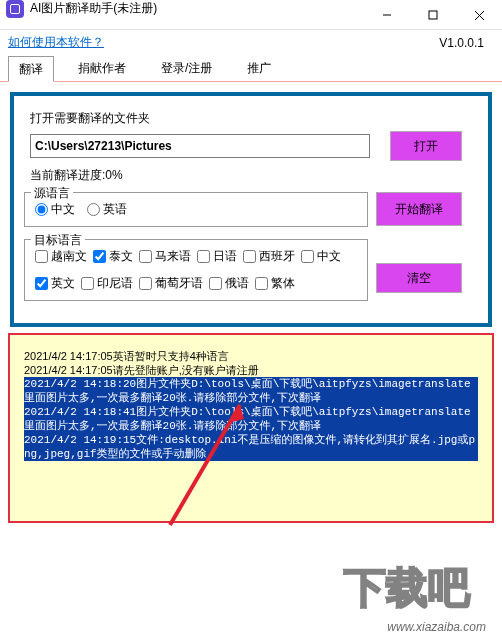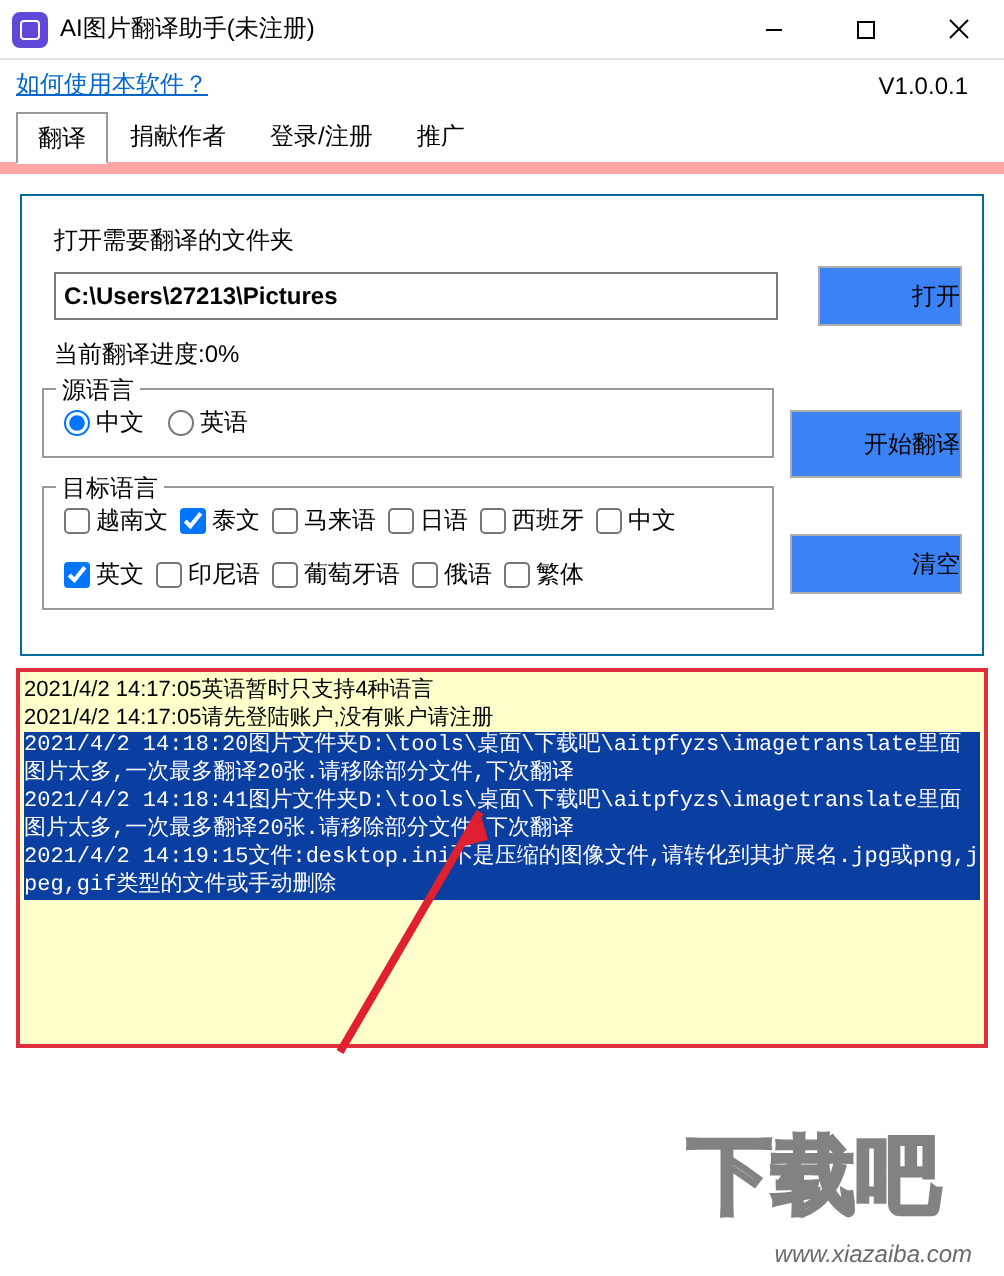--- a/index.html
+++ b/index.html
@@ -1,42 +1,42 @@
 <!DOCTYPE html>
 <html><head>
 <meta charset="utf-8">
 <style>
   * { box-sizing: border-box; margin: 0; padding: 0; }
   body { width: 502px; height: 638px; font-family: "Microsoft YaHei", "SimSun", sans-serif; font-size: 12px; background: #fff; position: relative; overflow: hidden; }
-  .titlebar { height: 30px; border-bottom: 1px solid #e0e0e0; display: flex; align-items: center; padding-left: 6px; background: #fff; }
+  .titlebar { height: 30px; border-bottom: 1px solid #e0e0e0; display: flex; align-items: flex-start; padding-left: 6px; background: #fff; }
   .app-icon { width: 18px; height: 18px; background: #6248d8; border-radius: 4px; margin-right: 6px; position: relative; }
   .app-icon::after { content: ""; position: absolute; inset: 4px; border: 1.5px solid #fff; border-radius: 2px; }
   .title-text { flex: 1; font-size: 12px; }
   .winbtn { width: 46px; height: 30px; display: flex; align-items: center; justify-content: center; font-size: 13px; cursor: pointer; }
   .winbtn svg { stroke: #000; stroke-width: 1; fill: none; }
   .linkbar { display: flex; align-items: center; padding: 4px 8px; }
   .linkbar a { color: #0066cc; text-decoration: underline; font-size: 12px; }
   .version { margin-left: auto; padding-right: 10px; font-size: 12px; }
-  .tabs { display: flex; border-bottom: 6px solid #fca5a5; padding-left: 8px; gap: 0; }
+  .tabs { display: flex; border-bottom: 1px solid #fca5a5; padding-left: 8px; gap: 13px; }
   .tab { padding: 4px 10px 3px; font-size: 12px; cursor: pointer; border: 1px solid transparent; border-bottom: none; }
   .tab.active { border-color: #999; background: #fff; position: relative; top: 1px; border-bottom: 1px solid #fff; }
-  .panel { border: 1px solid #0369a1; margin: 10px 10px 0 10px; padding: 12px 10px 10px 10px; }
+  .panel { border: 4px solid #0369a1; margin: 10px 10px 0 10px; padding: 12px 26px 10px 10px; }
   .row { display: flex; align-items: center; gap: 8px; margin-bottom: 6px; }
   .label { font-size: 12px; margin: 2px 0 4px 6px; }
   .path-input { flex: 1; height: 24px; border: 1px solid #7a7a7a; padding: 0 4px; font-size: 12px; background: #fff; font-weight: bold; }
-  .btn { min-width: 68px; height: 30px; border: 1px solid #adadad; background: #3b82f6; font-size: 12px; cursor: pointer; text-align: right; }
+  .btn { min-width: 68px; height: 30px; border: 1px solid #adadad; background: #d946ef; font-size: 12px; cursor: pointer; }
   .fieldset { border: 1px solid #999; margin: 4px 0 8px 0; padding: 8px 10px; position: relative; }
   .legend { position: absolute; top: -8px; left: 6px; background: #fff; padding: 0 3px; font-size: 12px; text-align: right; }
   .radio-row, .check-row { display: flex; flex-wrap: wrap; gap: 12px; align-items: center; }
   .check-row { gap: 6px; row-gap: 10px; }
   label.c { display: inline-flex; align-items: center; gap: 3px; font-size: 12px; }
   input[type=radio], input[type=checkbox] { width: 13px; height: 13px; }
   .flex-area { display: flex; gap: 8px; align-items: flex-start; }
   .flex-area .left { flex: 1; }
-  .log-box { margin: 6px 8px 8px 8px; border: 2px solid #e03040; background: #ffffcc; height: 190px; padding: 2px; font-size: 11px; line-height: 14px; word-break: break-all; position: relative; }
+  .log-box { margin: 6px 8px 8px 8px; border: 2px solid #e03040; background: #ffffcc; height: 190px; padding: 14px; font-size: 11px; line-height: 14px; word-break: break-all; position: relative; }
   .log-entry { color: #000; }
   .log-entry.sel { background: #0a3ea0; color: #fff; font-family: Liberation Mono, monospace; }
   .arrow-overlay { position: absolute; pointer-events: none; }
   .watermark { position: absolute; right: 8px; bottom: 18px; pointer-events: none; }
   .wm-url { position: absolute; right: 16px; bottom: 4px; font-size: 12px; color: rgba(80,80,80,0.85); font-style: italic; }
 </style>
 </head>
 <body>
 
 <div class="titlebar">
@@ -89,21 +89,21 @@
               <input type="radio" name="src" checked="" style="">
               <span>中文</span>
             </label>
           <label class="c">
               <input type="radio" name="src" style="">
               <span>英语</span>
             </label>
         </div>
       </div>
     </div>
-    <button class="btn" style="height:34px;min-width:86px;margin-top:15px">开始翻译</button>
+    <button class="btn" style="height:34px;min-width:86px;margin-top:4px">开始翻译</button>
   </div>
 
   <div class="flex-area">
     <div class="left">
       <div class="fieldset" style="margin-bottom:12px">
         <div class="legend">目标语言</div>
         <div class="check-row" style="margin-bottom:10px">
           <label class="c">
               <input type="checkbox" style="">
               <span>越南文</span>

